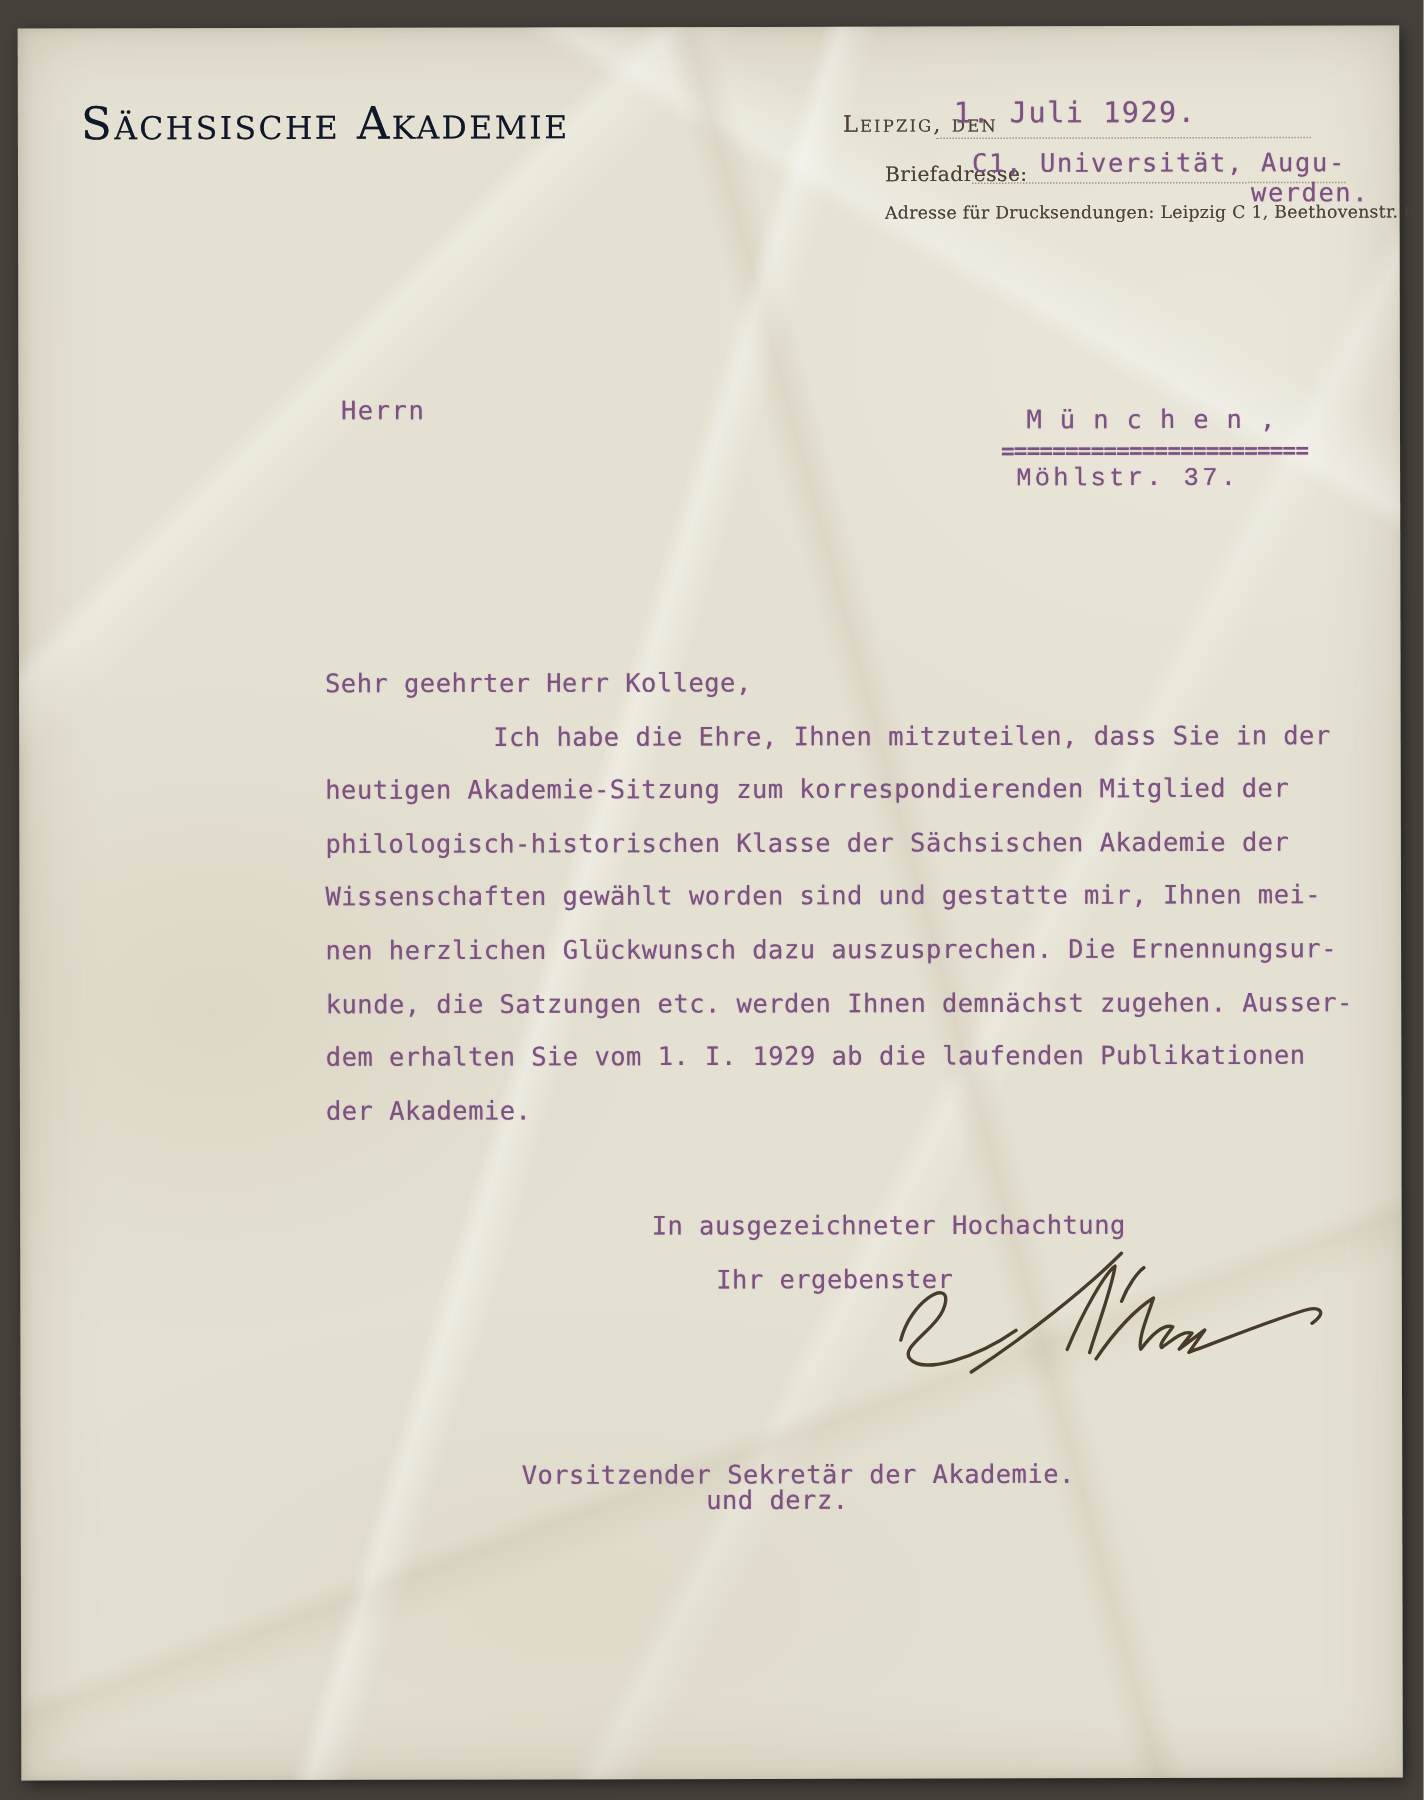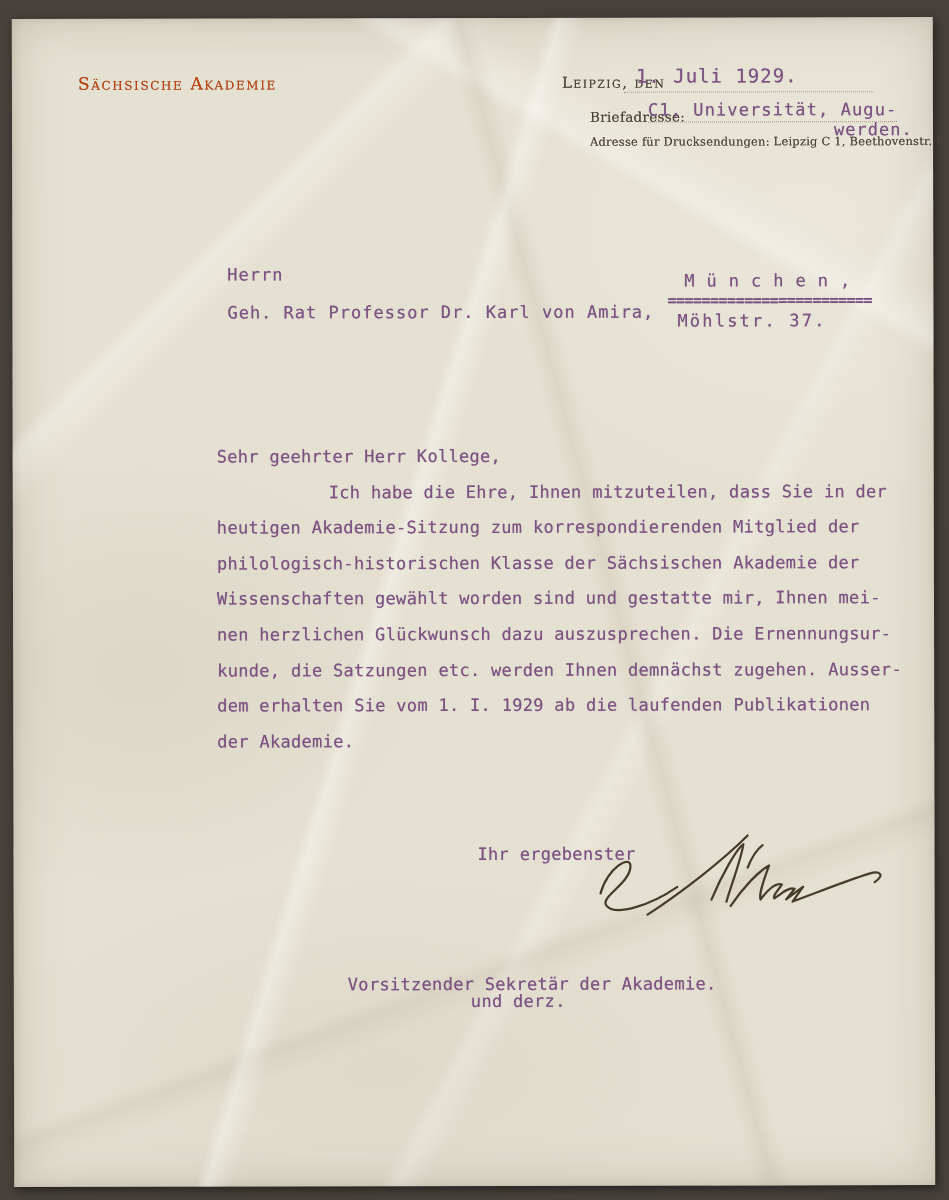--- a/index.html
+++ b/index.html
@@ -39,37 +39,37 @@
   .typed{
     font-family:"DejaVu Sans Mono", monospace;
     color:#7c5282;
     text-shadow:0 0 .7px rgba(124,82,130,.65);
     position:absolute;
     white-space:nowrap;
     font-size:17px;
     letter-spacing:.3px;
   }
   .letterhead{
-    position:absolute;left:66px;top:50px;
+    position:absolute;left:42px;top:50px;
     font-variant:small-caps;
-    font-size:17px;letter-spacing:1.6px;line-height:30px;
-    color:#c2410c;text-shadow:0 0 .4px rgba(75,65,54,.6);
+    font-size:30px;letter-spacing:1.6px;line-height:30px;
+    color:#0f172a;text-shadow:0 0 .4px rgba(75,65,54,.6);
   }
   .date-label{left:550px;top:56px;font-variant:small-caps;font-size:15px;letter-spacing:1.4px;}
   .date-dots{position:absolute;left:612px;top:49px;width:250px;height:25px;border-bottom:1.5px dotted #a29880;}
   .date-typed{left:624px;top:47px;font-size:19px;letter-spacing:1px;}
   .brief-label{left:578px;top:91px;font-size:13.5px;letter-spacing:.3px;}
   .brief-typed{left:636px;top:82px;font-size:17px;letter-spacing:1.1px;border-bottom:1.5px dotted #a29880;padding-bottom:2px;}
   .brief-typed2{left:822px;top:102px;font-size:17px;letter-spacing:1px;}
   .druck-label{left:578px;top:117px;font-size:11.5px;letter-spacing:.2px;}
   .recipient-1{left:215px;top:246px;letter-spacing:1px;}
   .recipient-2{left:215px;top:284px;letter-spacing:1px;}
   .dest-city{left:672px;top:253px;letter-spacing:12px;}
   .dest-underline{left:655px;top:274px;font-size:15px;letter-spacing:-.5px;font-weight:bold;}
-  .dest-street{left:665px;top:293px;letter-spacing:2.2px;}
+  .dest-street{left:665px;top:293px;letter-spacing:2.2px;font-family:Liberation Mono, monospace;}
   .body-block{position:absolute;left:204px;top:428px;width:710px;}
   .body-line{
     font-family:"DejaVu Sans Mono", monospace;
     color:#7c5282;text-shadow:0 0 .7px rgba(124,82,130,.65);
     font-size:17px;letter-spacing:.3px;white-space:nowrap;
     height:35.6px;
   }
   .body-line.indent{padding-left:112px;}
   .closing-1{left:421px;top:790px;}
   .closing-2{left:464px;top:826px;}
@@ -92,38 +92,38 @@
     <div class="printed date-label">Leipzig, den</div>
     <div class="date-dots"></div>
     <div class="typed date-typed">1. Juli 1929.</div>
 
     <div class="printed brief-label">Briefadresse:</div>
     <div class="typed brief-typed">C1, Universität, Augu-</div>
     <div class="typed brief-typed2">werden.</div>
     <div class="printed druck-label">Adresse für Drucksendungen: Leipzig C 1, Beethovenstr. 6</div>
 
     <div class="typed recipient-1">Herrn</div>
-    <div class="typed recipient-2">Geh. Rat Professor Dr. Karl von Amira,</div>
 
     <div class="typed dest-city">München,</div>
     <div class="typed dest-underline">========================</div>
     <div class="typed dest-street">Möhlstr. 37.</div>
 
     <div class="body-block">
       <div class="body-line">Sehr geehrter Herr Kollege,</div>
       <div class="body-line indent">Ich habe die Ehre, Ihnen mitzuteilen, dass Sie in der</div>
       <div class="body-line">heutigen Akademie-Sitzung zum korrespondierenden Mitglied der</div>
       <div class="body-line">philologisch-historischen Klasse der Sächsischen Akademie der</div>
       <div class="body-line">Wissenschaften gewählt worden sind und gestatte mir, Ihnen mei-</div>
       <div class="body-line">nen herzlichen Glückwunsch dazu auszusprechen. Die Ernennungsur-</div>
       <div class="body-line">kunde, die Satzungen etc. werden Ihnen demnächst zugehen. Ausser-</div>
       <div class="body-line">dem erhalten Sie vom 1. I. 1929 ab die laufenden Publikationen</div>
       <div class="body-line">der Akademie.</div>
     </div>
 
+    <div class="typed closing-1">In ausgezeichneter Hochachtung</div>
     <div class="typed closing-2">Ihr ergebenster</div>
 
     <div class="signature">
       <svg viewBox="0 0 300 95" xmlns="http://www.w3.org/2000/svg">
         <g fill="none" stroke="#473c29" stroke-width="2.1" stroke-linecap="round" stroke-linejoin="round">
           <path d="M14 58 C20 34 44 20 42 34 C40 50 12 62 20 70 C28 79 60 70 86 52"></path>
           <path d="M58 78 C92 56 130 26 152 4"></path>
           <path d="M118 64 C128 40 142 16 148 12 C146 26 136 52 132 66"></path>
           <path d="M152 34 C156 24 162 16 166 13"></path>
           <path d="M136 70 C148 52 162 38 172 32 C168 44 162 58 164 64 C170 56 178 48 184 50 C180 56 175 61 177 63 C183 59 190 52 196 54 L188 64 L204 52 L194 66 C216 58 246 46 266 40 C276 37 281 41 271 48"></path>

